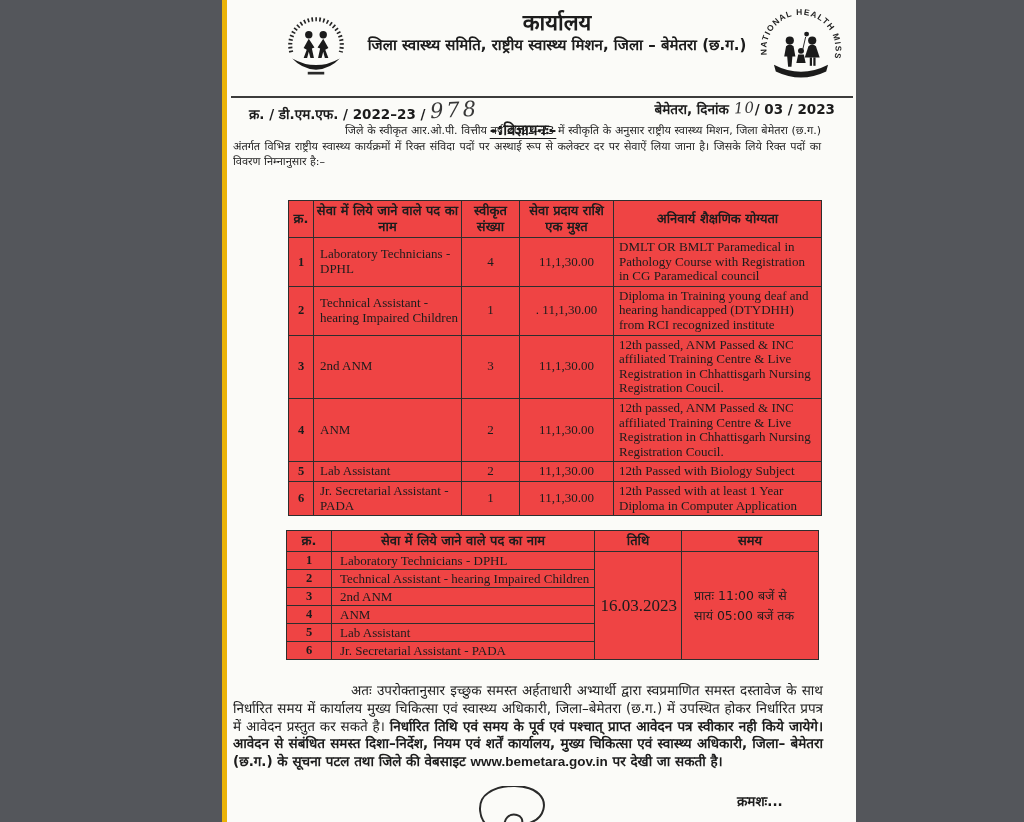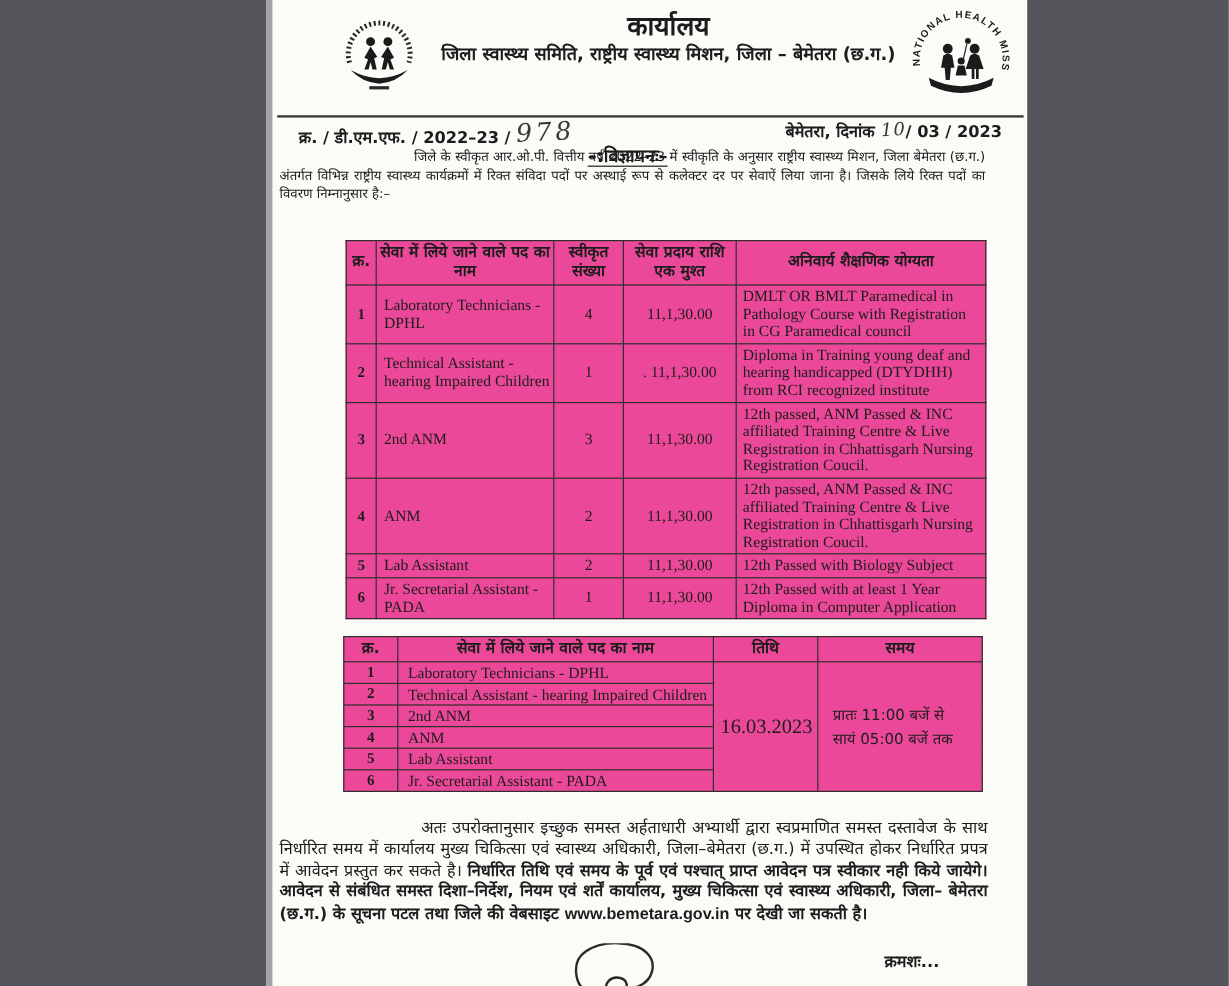--- a/index.html
+++ b/index.html
@@ -1,18 +1,18 @@
 <!DOCTYPE html>
 <html><head>
 <meta charset="utf-8">
 <style>
   *{box-sizing:border-box;margin:0;padding:0}
   html,body{width:1024px;height:822px;overflow:hidden}
   body{background:#54565b;font-family:"DejaVu Sans","Liberation Sans",sans-serif;color:#1c1c1c;position:relative}
-  .page{position:absolute;left:222px;top:0;width:634px;height:822px;background:#fbfbf8;border-left:5px solid #a3a3a3;overflow:hidden}
+  .page{position:absolute;left:222px;top:0;width:634px;height:822px;background:#fbfbf8;border-left:5px solid #eab308;overflow:hidden}
   .abs{position:absolute}
 
   
   .logo-left{left:56px;top:13px;width:66px;height:64px}
   .logo-right{left:530px;top:7px;width:88px;height:84px}
   .header-text{left:80px;top:10px;width:500px;text-align:center}
   .h1{font-size:22px;font-weight:700;line-height:26px}
   .h2{font-size:20px;font-weight:700;line-height:24px}
   .h3{font-size:15px;font-weight:700;line-height:19px}
   .email-line{font-size:12px;font-weight:700;font-style:italic;font-family:"Liberation Serif","DejaVu Serif",serif;margin-top:1px}
@@ -21,21 +21,21 @@
   
   .refline{left:22px;top:100px;width:586px;display:flex;justify-content:space-between;font-size:13.5px;font-weight:700}
   .hw{font-family:"DejaVu Serif","Liberation Serif",serif;font-style:italic;font-weight:400;font-size:21px;letter-spacing:3px;display:inline-block;transform:rotate(-3deg);position:relative;top:-2px;color:#383838}
   .hw-sm{font-size:15px;letter-spacing:1px;top:-1px}
 
   .notice-title{left:0;top:119px;width:592px;text-align:center;font-size:15px;font-weight:700;text-decoration:underline;text-underline-offset:3px}
 
   .intro{left:6px;top:123px;width:588px;font-size:11px;font-weight:400;line-height:15.6px;text-indent:112px;text-align:justify}
 
   
-  table{border-collapse:collapse;background:#ec4899}
+  table{border-collapse:collapse;background:#ef4444}
   th,td{border:1.6px solid #2e2e2e;vertical-align:middle}
   th{font-size:13px;font-weight:700;line-height:16px;padding:2px 2px;text-align:center}
   #vacancy-table{left:61px;top:200px;width:533px;table-layout:fixed}
   #vacancy-table td{font-family:"Liberation Serif","DejaVu Serif",serif;font-size:13px;line-height:14.6px;padding:2px 3px}
   #vacancy-table td.c-sno{text-align:center;font-weight:700;font-size:12.5px}
   #vacancy-table td.c-count,#vacancy-table td.c-amount{text-align:center}
   #vacancy-table td.c-post{padding-left:6px}
   #vacancy-table td.c-qual{padding-left:5px}
 
   .sched-heading{left:59px;top:511px;font-size:13px;font-weight:700}

